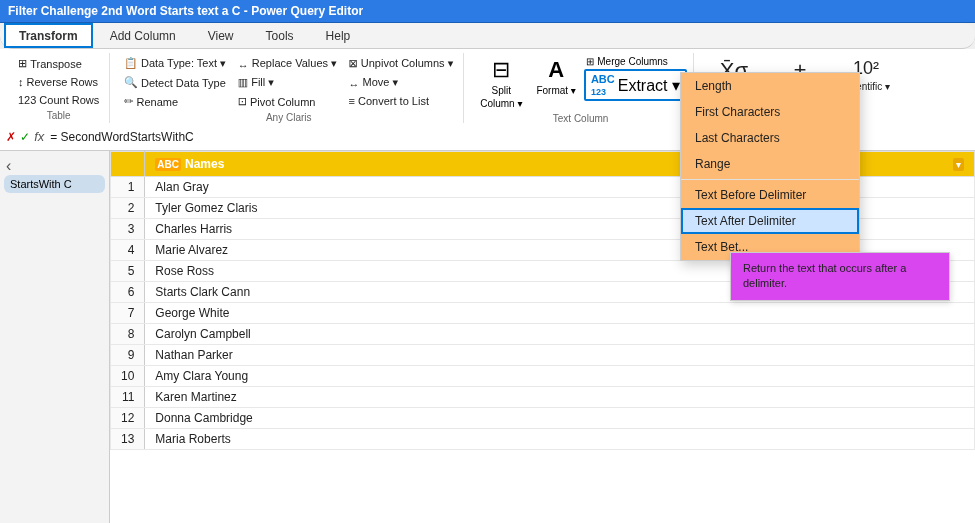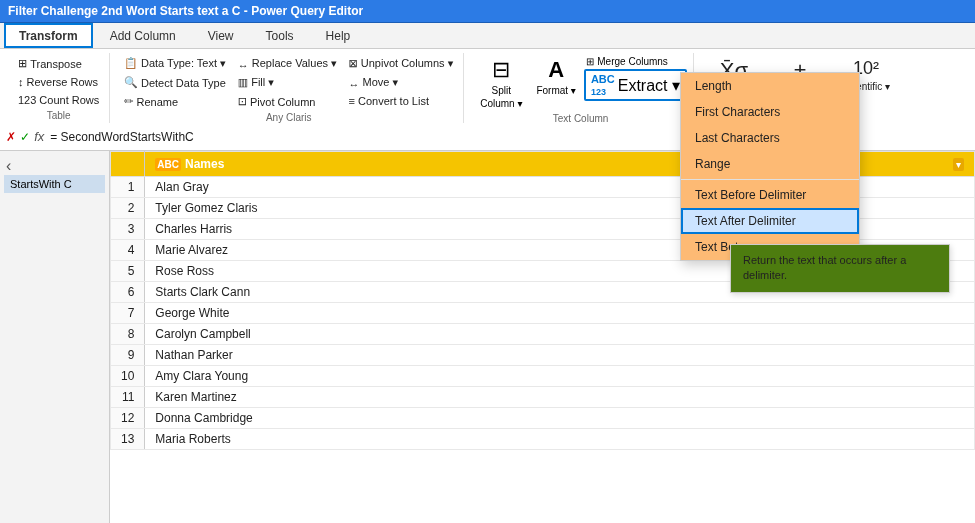--- a/index.html
+++ b/index.html
@@ -13,20 +13,21 @@
       font-size: 12px;
       font-weight: 600;
       border-bottom: 1px solid #1a5db5;
     }
 
     .ribbon-tabs {
       display: flex;
       background: #f3f3f3;
       border-bottom: 1px solid #ccc;
       padding-left: 4px;
+      border-radius: 13px;
     }
 
     .ribbon-tab {
       padding: 5px 14px;
       font-size: 12px;
       cursor: pointer;
       border: 1px solid transparent;
       border-bottom: none;
       margin-right: 2px;
       background: transparent;
@@ -151,21 +152,21 @@
       background: #f3f3f3;
       border-right: 1px solid #ccc;
       padding: 6px 4px;
       overflow-y: auto;
     }
 
     .sidebar-item {
       font-size: 11px;
       padding: 3px 6px;
       cursor: pointer;
-      border-radius: 0;
+      border-radius: 6px;
       color: #222;
     }
 
     .sidebar-item.active {
       background: #cde;
       color: #000;
     }
 
     .collapse-arrow {
       font-size: 16px;
@@ -263,23 +264,23 @@
 
     .dropdown-separator {
       height: 1px;
       background: #e0e0e0;
       margin: 2px 0;
     }
 
     
     .tooltip-box {
       position: fixed;
-      top: 244px;
+      top: 252px;
       left: 730px;
-      background: #4d7c0f;
+      background: #d946ef;
       border: 1px solid #ccc;
       padding: 8px 12px;
       font-size: 11px;
       color: #222;
       max-width: 220px;
       box-shadow: 1px 2px 6px rgba(0,0,0,0.15);
       z-index: 200;
       line-height: 1.4;
     }
 

